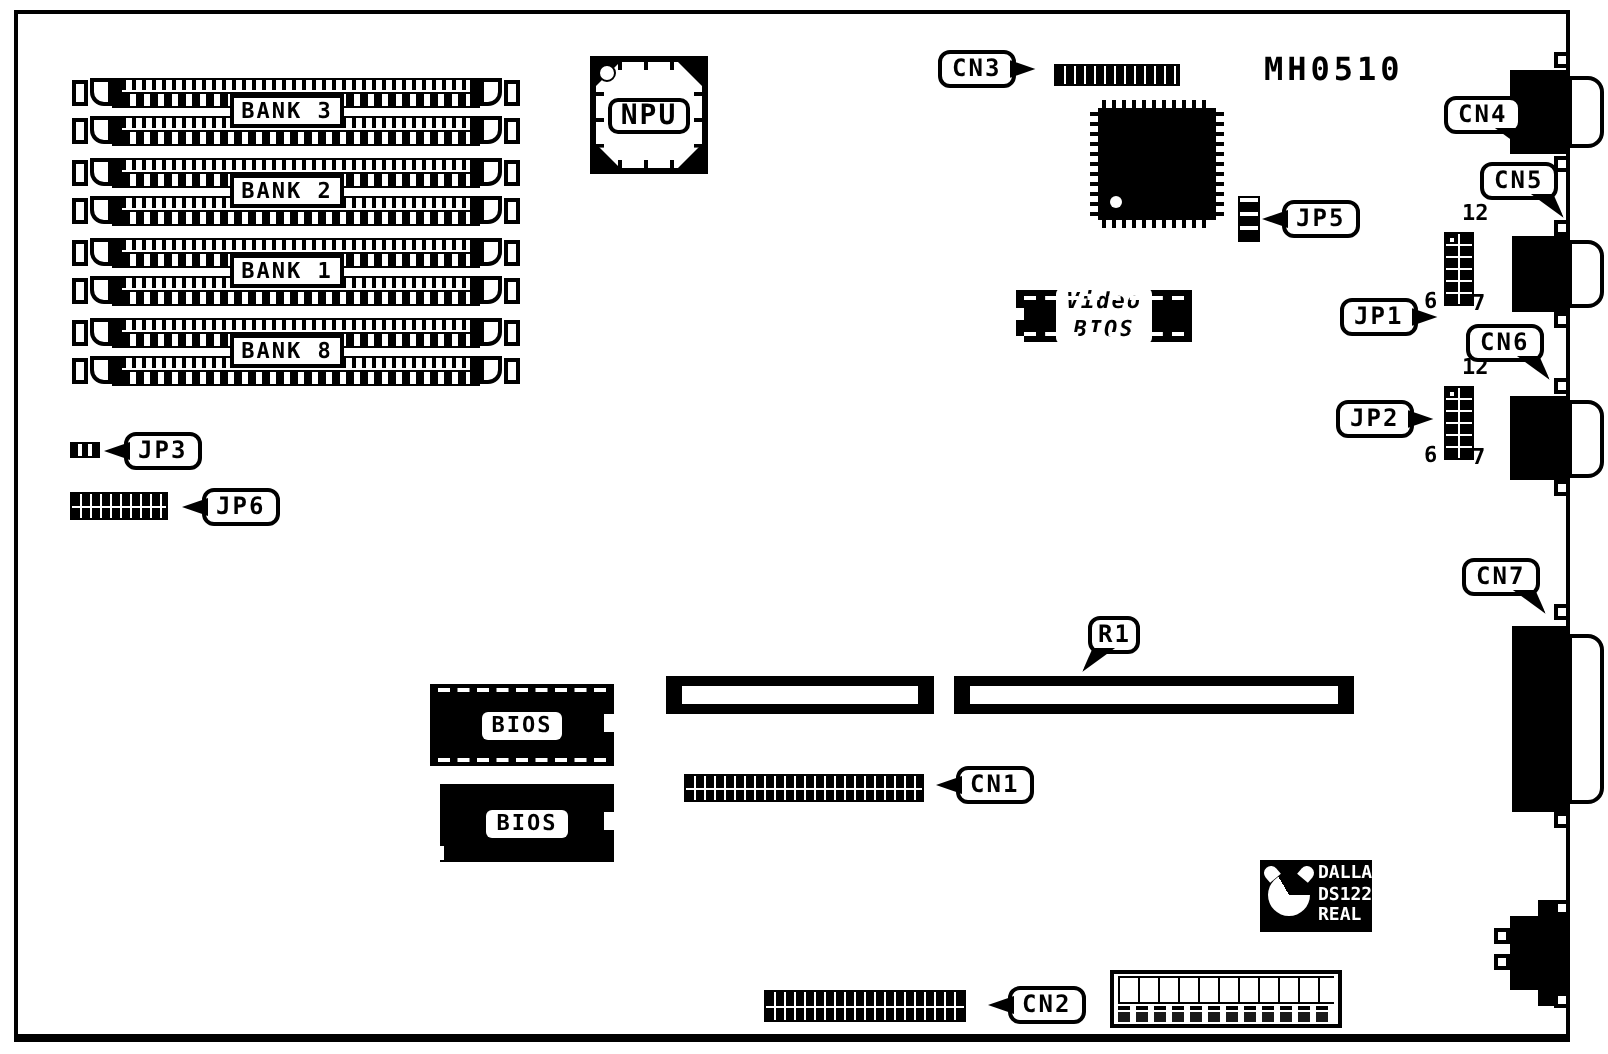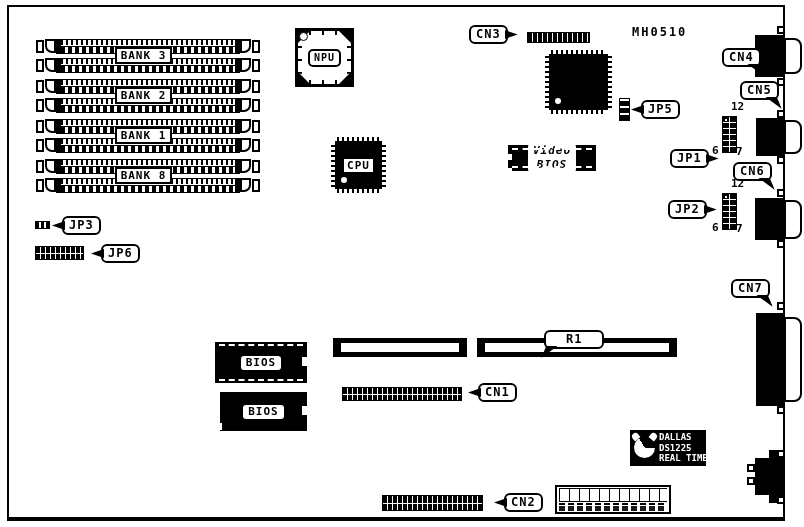--- a/index.html
+++ b/index.html
@@ -39,21 +39,21 @@
        background-size:60% 4px,60% 4px,4px 60%,4px 60%;
        background-position:50% 0,50% 100%,0 50%,100% 50%;background-repeat:no-repeat;
        display:flex;align-items:center;justify-content:center;}
   .corner{position:absolute;width:12px;height:12px;background:#000;}
   .c-tl{left:0;top:0;clip-path:polygon(0 0,100% 0,0 100%);}
   .c-tr{right:0;top:0;clip-path:polygon(0 0,100% 0,100% 100%);}
   .c-bl{left:0;bottom:0;clip-path:polygon(0 0,0 100%,100% 100%);}
   .c-br{right:0;bottom:0;clip-path:polygon(100% 0,100% 100%,0 100%);}
   .npu-dot{position:absolute;left:1px;top:1px;width:7px;height:7px;border:1px solid #000;border-radius:50%;background:#fff;z-index:2;}
   .chip-label{background:#fff;border:2px solid #000;border-radius:5px;padding:0 4px;
-              font-weight:bold;font-size:10px;line-height:14px;letter-spacing:1px;z-index:2;}
+              font-weight:bold;font-size:14px;line-height:14px;letter-spacing:1px;z-index:2;}
   
   .qfp .pins-t{position:absolute;left:6px;right:6px;top:0;height:5px;background:repeating-linear-gradient(90deg,#000 0 2px,transparent 2px 5px);}
   .qfp .pins-b{position:absolute;left:6px;right:6px;bottom:0;height:5px;background:repeating-linear-gradient(90deg,#000 0 2px,transparent 2px 5px);}
   .qfp .pins-l{position:absolute;top:6px;bottom:6px;left:0;width:5px;background:repeating-linear-gradient(0deg,#000 0 2px,transparent 2px 5px);}
   .qfp .pins-r{position:absolute;top:6px;bottom:6px;right:0;width:5px;background:repeating-linear-gradient(0deg,#000 0 2px,transparent 2px 5px);}
   .qfp .qbody{position:absolute;inset:4px;background:#000;display:flex;align-items:center;justify-content:center;}
   .qdot{position:absolute;left:6px;bottom:6px;width:6px;height:6px;border-radius:50%;background:#fff;}
   .wlabel{background:#fff;padding:0 3px;font-weight:bold;font-size:11px;line-height:13px;letter-spacing:1px;}
   
   .dipchip{background:#000;display:flex;align-items:center;justify-content:center;}
@@ -78,28 +78,28 @@
   .edgemark{width:8px;height:8px;border:2px solid #000;background:#fff;z-index:3;}
   
   #term{left:555px;top:485px;width:116px;height:29px;border:2px solid #000;background:#fff;}
   #term .trow{position:absolute;left:2px;right:2px;top:1px;height:12px;border-top:1px solid #000;border-bottom:1px solid #000;
               background:repeating-linear-gradient(90deg,#000 0 1px,transparent 1px 10px);}
   #term .tdash{position:absolute;left:2px;right:2px;top:16px;height:2px;
                background:repeating-linear-gradient(90deg,#000 0 6px,transparent 6px 9px);}
   #term .tclip{position:absolute;left:2px;right:2px;bottom:1px;height:5px;
                background:repeating-linear-gradient(90deg,#000 0 6px,transparent 6px 9px);opacity:.9;}
   
-  #rtc{left:630px;top:430px;width:76px;height:36px;background:#000;}
+  #rtc{left:630px;top:430px;width:56px;height:36px;background:#000;}
   #rtc .txt{position:absolute;left:29px;top:2px;color:#fff;font-weight:bold;font-size:9px;line-height:10.5px;letter-spacing:0;white-space:nowrap;}
   .clock{position:absolute;left:4px;top:7px;width:21px;height:21px;border-radius:50%;background:#fff;
          background-image:conic-gradient(from -30deg at 50% 50%,#000 0 120deg,transparent 120deg);}
   .bell{position:absolute;width:7px;height:7px;background:#fff;border-radius:50% 50% 0 0;}
   .bell.l{left:2px;top:3px;transform:rotate(-40deg);}
   .bell.r{left:20px;top:3px;transform:rotate(40deg);}
-  .ptext{position:absolute;font-weight:bold;font-size:12px;letter-spacing:2px;}
+  .ptext{position:absolute;font-weight:bold;font-size:16px;letter-spacing:2px;}
 </style>
 </head>
 <body>
 
 <div id="stage">
   <div id="board" class="abs"></div>
 
   <div class="abs simm" style="top:39px">
       <div class="sq l"></div>
       <div class="hook l"></div>
@@ -212,30 +212,20 @@
 
   <div id="npu" class="abs">
     <div class="corner c-tl"></div>
     <div class="corner c-tr"></div>
     <div class="corner c-bl"></div>
     <div class="corner c-br"></div>
     <div class="npu-dot"></div>
     <span class="chip-label">NPU</span>
   </div>
 
-  <div class="abs qfp" style="left:331px;top:137px;width:55px;height:56px;">
-    <div class="pins-t"></div>
-      <div class="pins-b"></div>
-    <div class="pins-l"></div>
-      <div class="pins-r"></div>
-    <div class="qbody">
-      <span class="wlabel">CPU</span>
-      <div class="qdot"></div>
-    </div>
-  </div>
 
   <div class="abs qfp" style="left:545px;top:50px;width:67px;height:64px;">
     <div class="pins-t"></div>
       <div class="pins-b"></div>
     <div class="pins-l"></div>
       <div class="pins-r"></div>
     <div class="qbody">
         <div class="qdot"></div>
       </div>
   </div>
@@ -345,16 +335,16 @@
   <div class="callout" style="left:469px;top:25px;"><span>CN3</span><div class="ptr ptr-r"></div></div>
   <div class="callout" style="left:722px;top:9px;margin-top:39px;"><span>CN4</span><div class="ptr ptr-dr"></div></div>
   <div class="callout" style="left:740px;top:81px;"><span>CN5</span><div class="ptr ptr-dr"></div></div>
   <div class="callout" style="left:733px;top:162px;"><span>CN6</span><div class="ptr ptr-dr"></div></div>
   <div class="callout" style="left:731px;top:279px;"><span>CN7</span><div class="ptr ptr-dr"></div></div>
   <div class="callout" style="left:641px;top:100px;"><span>JP5</span><div class="ptr ptr-l"></div></div>
   <div class="callout" style="left:670px;top:122px;margin-top:27px;"><span>JP1</span><div class="ptr ptr-r"></div></div>
   <div class="callout" style="left:668px;top:200px;"><span>JP2</span><div class="ptr ptr-r"></div></div>
   <div class="callout" style="left:62px;top:216px;"><span>JP3</span><div class="ptr ptr-l"></div></div>
   <div class="callout" style="left:101px;top:244px;"><span>JP6</span><div class="ptr ptr-l"></div></div>
-  <div class="callout" style="left:544px;top:308px;padding:0 20px;margin-top:22px;"><span>R1</span><div class="ptr ptr-dl"></div></div>
+  <div class="callout" style="left:544px;top:308px;padding:0 3px;"><span>R1</span><div class="ptr ptr-dl"></div></div>
   <div class="callout" style="left:478px;top:383px;"><span>CN1</span><div class="ptr ptr-l"></div></div>
   <div class="callout" style="left:504px;top:493px;"><span>CN2</span><div class="ptr ptr-l"></div></div>
 </div>
 
 </body></html>

